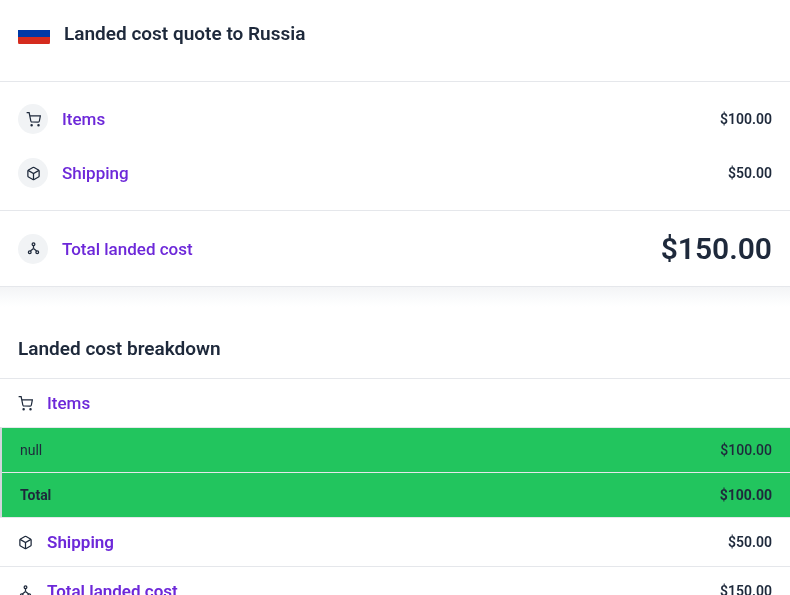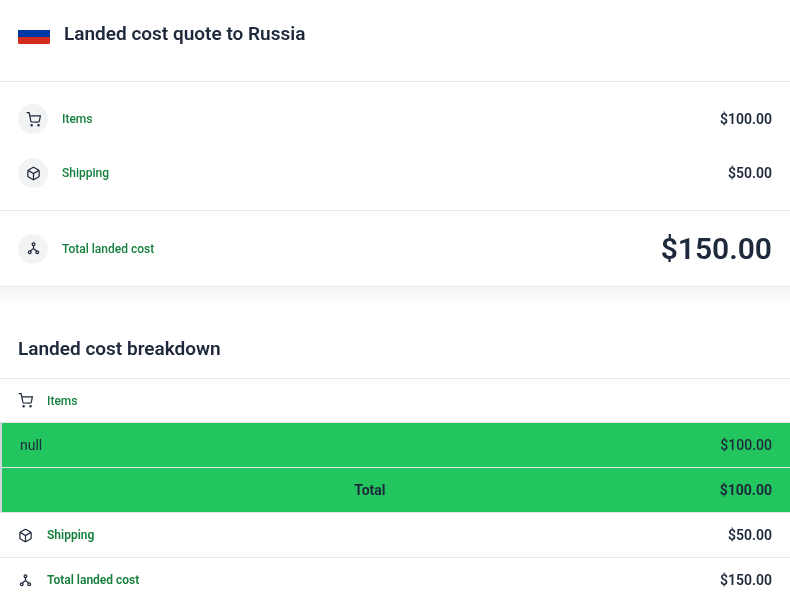--- a/index.html
+++ b/index.html
@@ -64,23 +64,23 @@
       flex-shrink: 0;
     }
     .icon-circle svg {
       width: 15px;
       height: 15px;
       stroke: #1e293b;
       stroke-width: 2;
       fill: none;
     }
     .row-label {
-      font-size: 12px;
+      font-size: 17px;
       font-weight: 500;
-      color: #15803d;
+      color: #6d28d9;
       flex: 1;
     }
     .row-value {
       font-size: 14px;
       font-weight: 600;
       color: #1e293b;
     }
     .row-value.large {
       font-size: 30px;
       font-weight: 600;
@@ -135,21 +135,20 @@
       flex: 1;
     }
     .sub-row .sub-value {
       font-size: 14px;
       font-weight: 500;
       color: #1e293b;
     }
     .sub-row.bold .sub-label,
     .sub-row.bold .sub-value {
       font-weight: 700;
-      text-align: center;
     }
     .breakdown-line {
       display: flex;
       align-items: center;
       gap: 14px;
       padding: 14px 18px;
       border-top: 1px solid #e5e7eb;
     }
     .breakdown-line svg {
       width: 15px;

